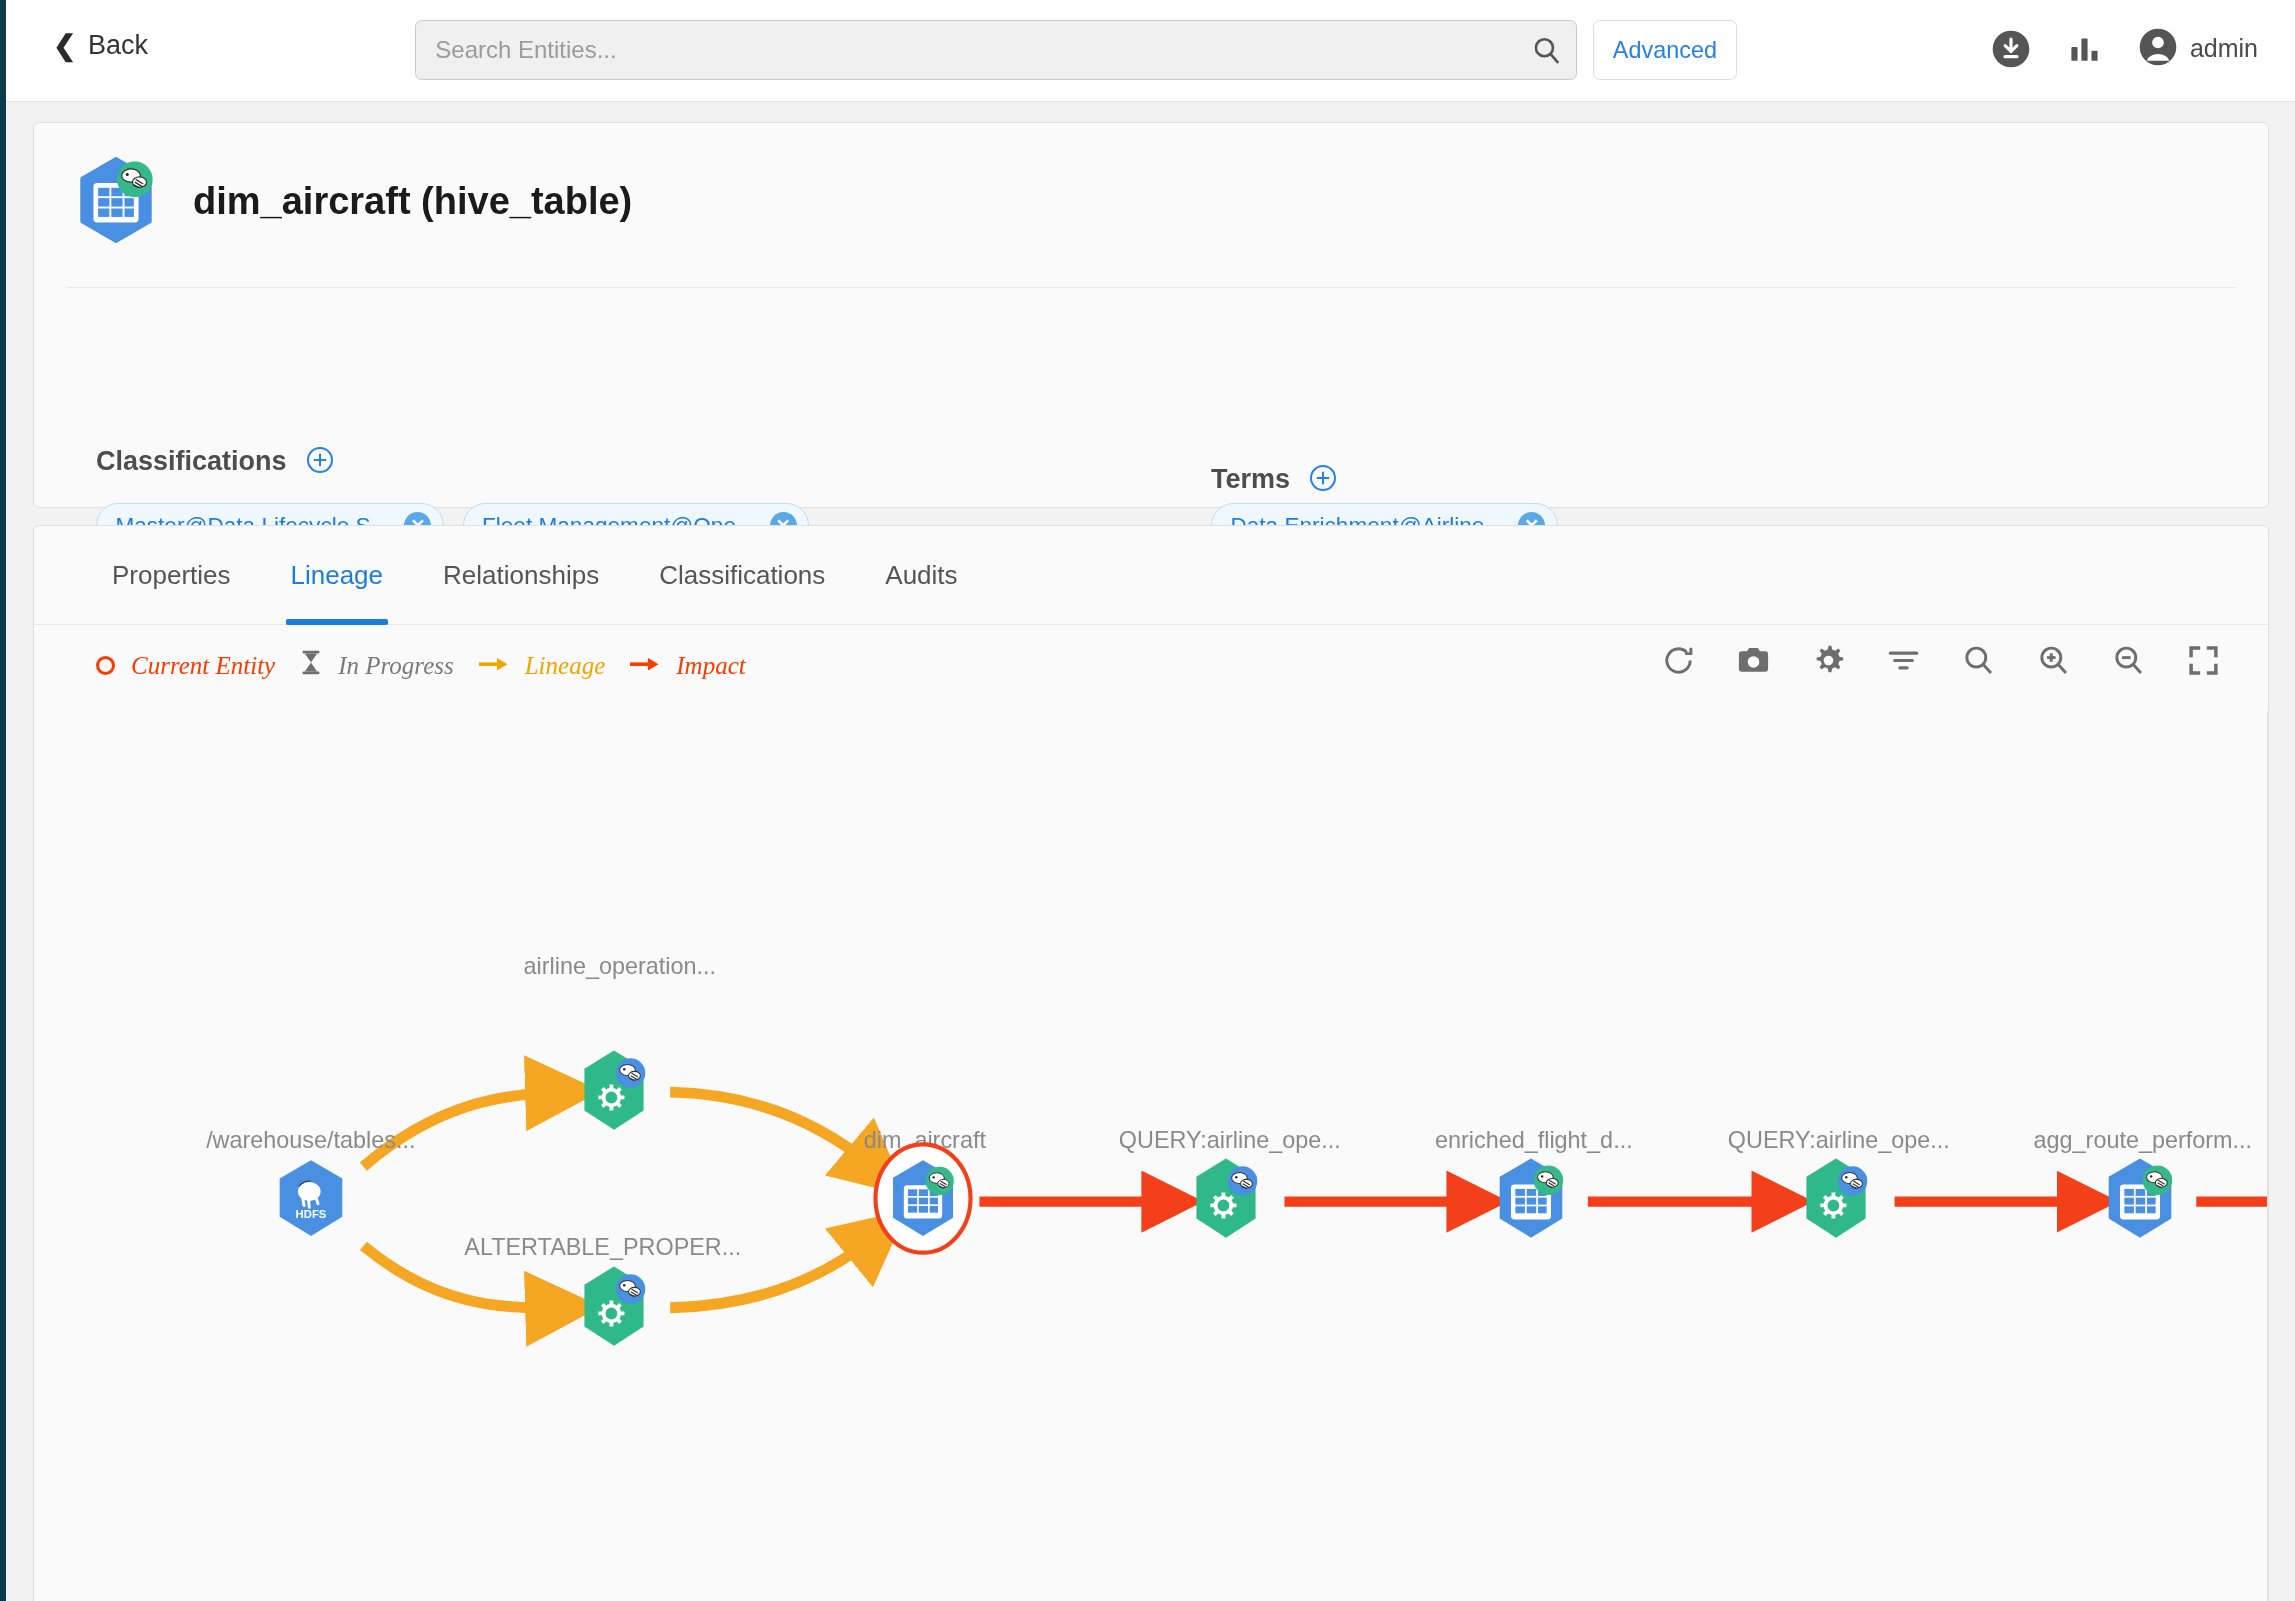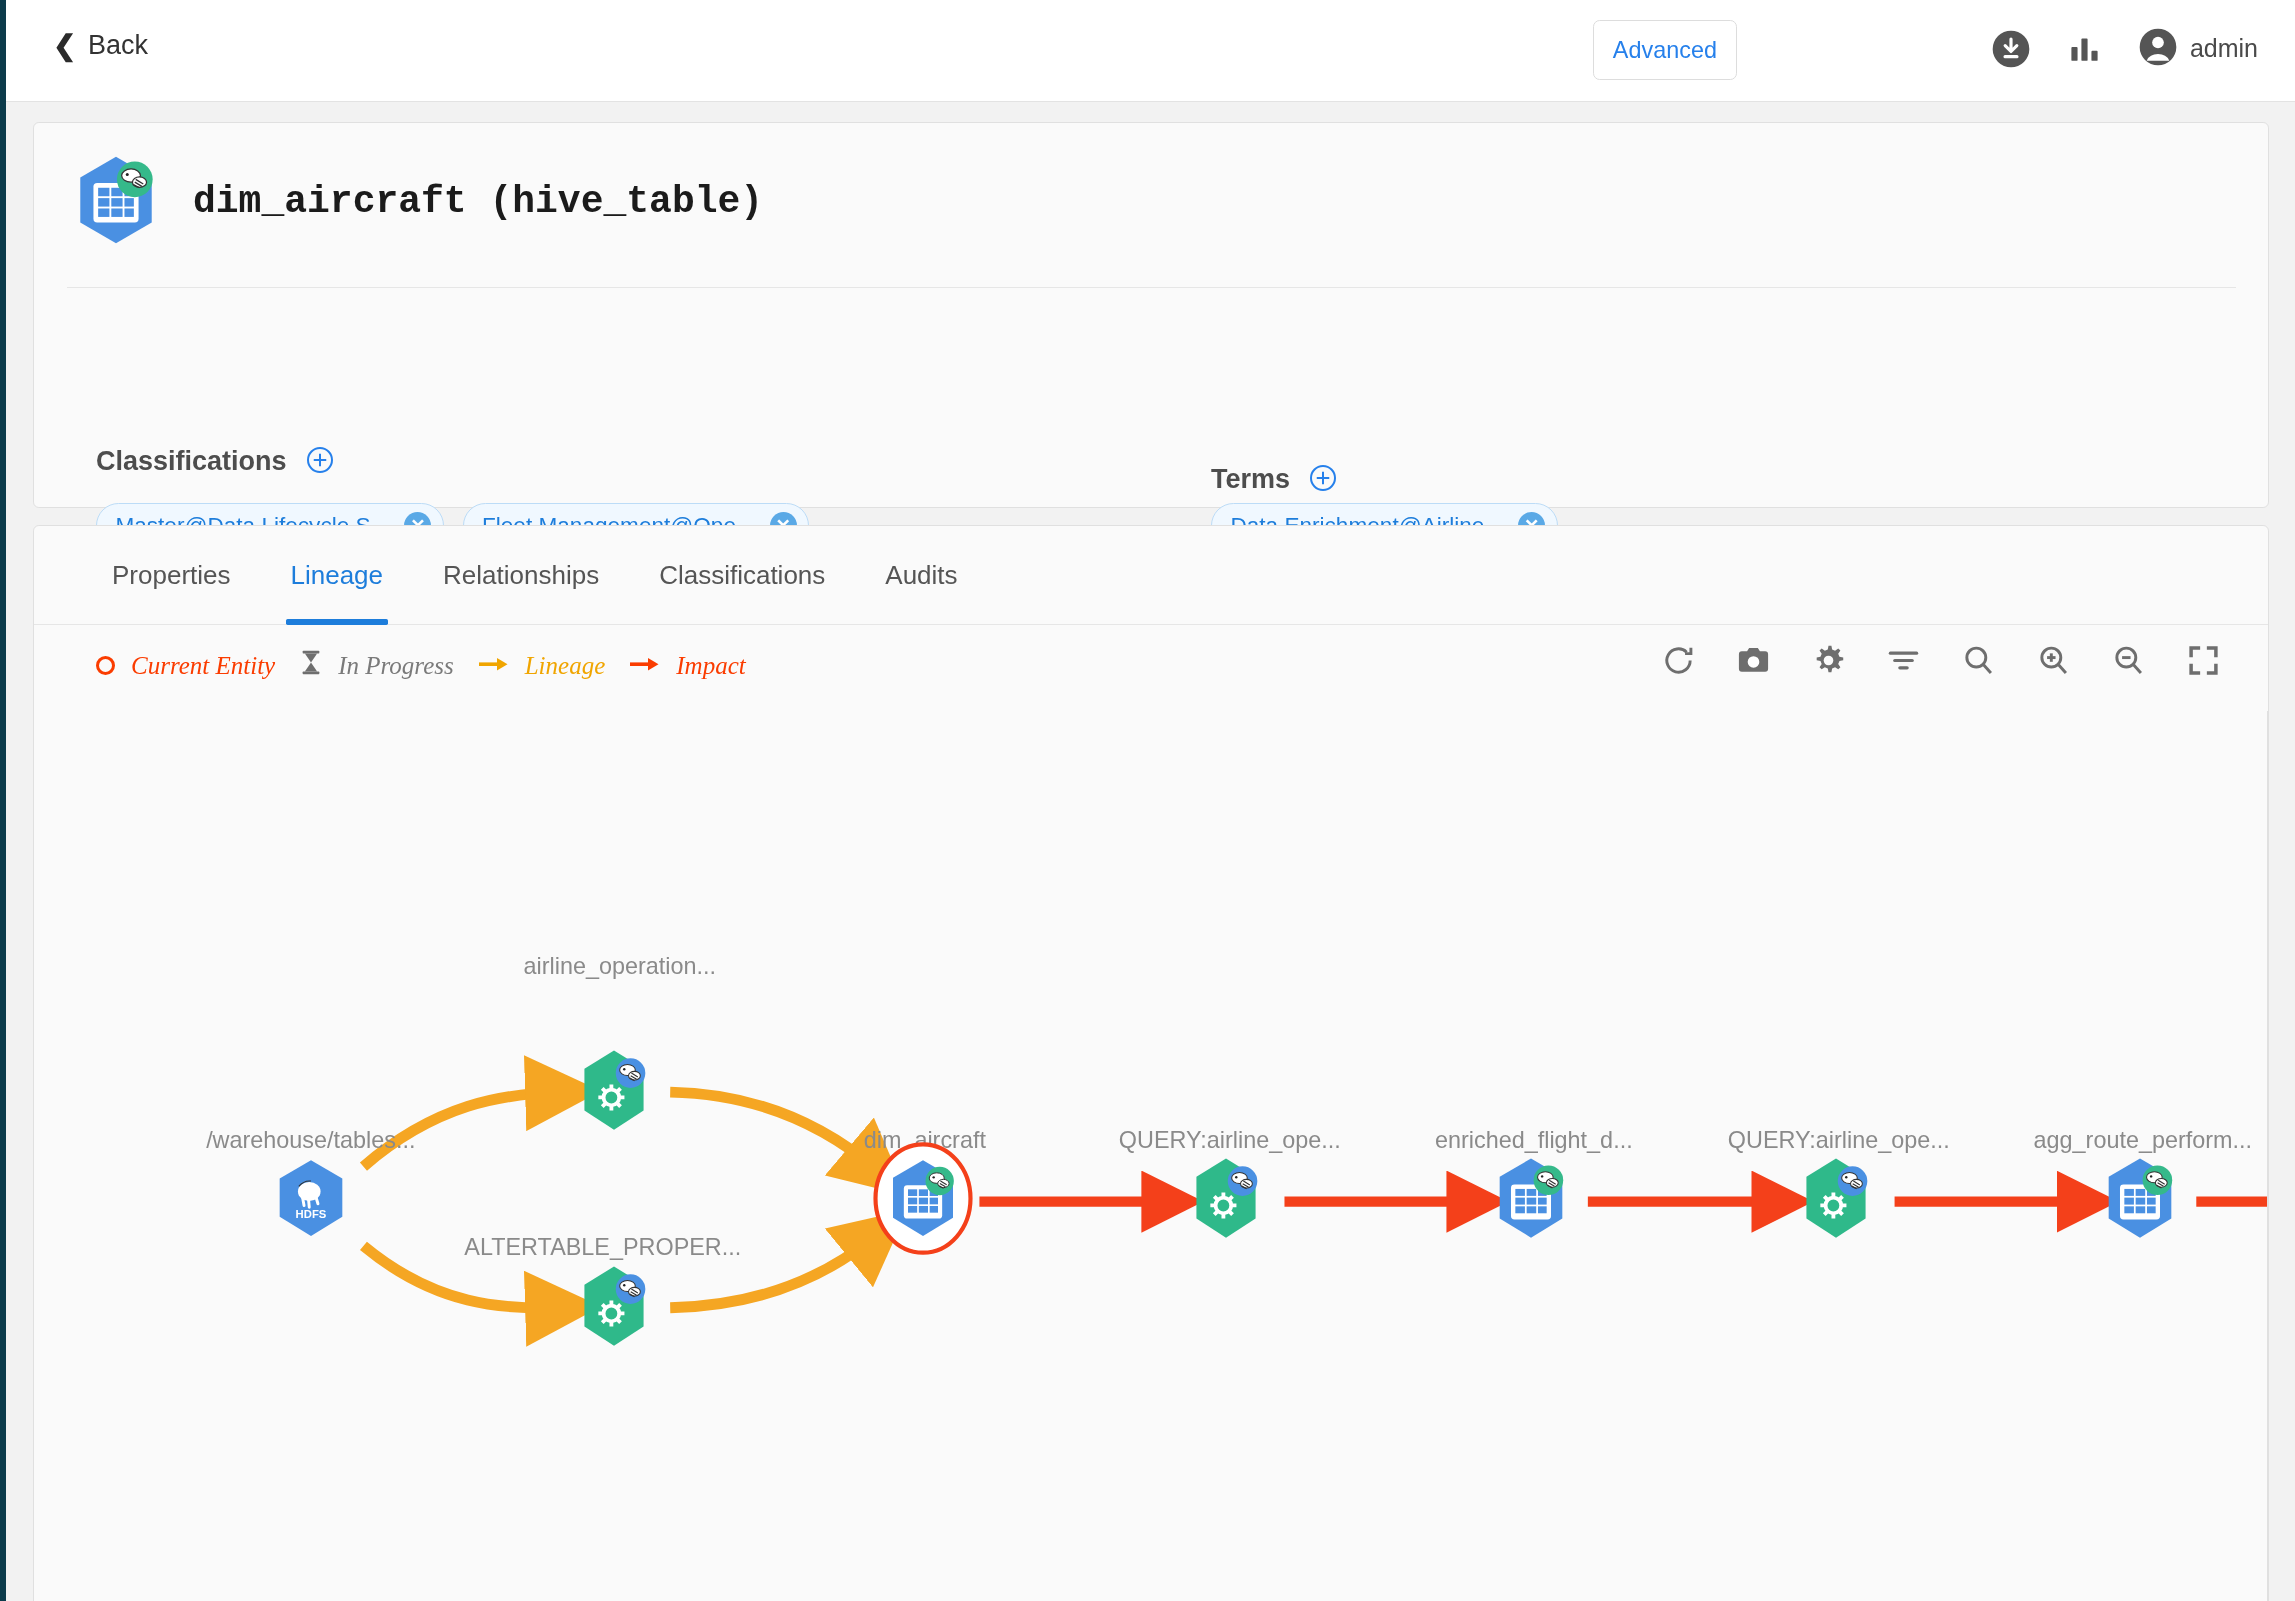--- a/index.html
+++ b/index.html
@@ -77,21 +77,21 @@
     border: 0.8px solid #e0e0e0; border-radius: 5.9px;
   }
   #header-card { left: 33px; top: 122px; width: 2236px; height: 386px; }
 
   .entity-title-row {
     position: absolute; left: 35px; top: 30px;
     display: flex; align-items: center; gap: 30px;
   }
   .entity-title {
     font-size: 38px; font-weight: 700; color: #1b1b1b;
-    font-family: Liberation Mono, monospace;
+    font-family: Liberation Sans, sans-serif;
   }
   .hsep {
     position: absolute; left: 65px; top: 279px; width: 2173px;
     height: 0.8px; background: #e6e6e6;
   }
   #header-card .hsep { top: 164px; left: 33px; width: 2169px; }
 
   .section-head {
     position: absolute; display: flex; align-items: center; gap: 18.4px;
   }
@@ -184,20 +184,30 @@
 
   <div class="left-rail"></div>
 
   <div class="topbar">
 
     <div class="back-btn">
       <span class="back-chevron">❮</span>
       <span>Back</span>
     </div>
 
+    <div class="search-wrap">
+      <div class="search-box"></div>
+      <input class="search-input" type="text" placeholder="Search Entities..." style="">
+      <div class="search-icon-btn">
+        <svg width="33" height="33" viewBox="0 0 24 24" fill="none" stroke="#555" stroke-width="1.9">
+          <circle cx="10.5" cy="10" r="6.2"></circle>
+            <line x1="15.2" y1="14.8" x2="20.5" y2="21"></line>
+        </svg>
+      </div>
+    </div>
 
     <div class="adv-btn">
       <span>Advanced</span>
     </div>
 
     <div class="top-icons">
       <div class="top-icon">
         <svg width="40" height="40" viewBox="0 0 24 24">
           <circle cx="12" cy="12" r="11" fill="#555"></circle>
           <path d="M12 6 v7 M8.5 10 L12 13.5 L15.5 10" stroke="#fff" stroke-width="1.9" fill="none" stroke-linecap="round" stroke-linejoin="round"></path>

